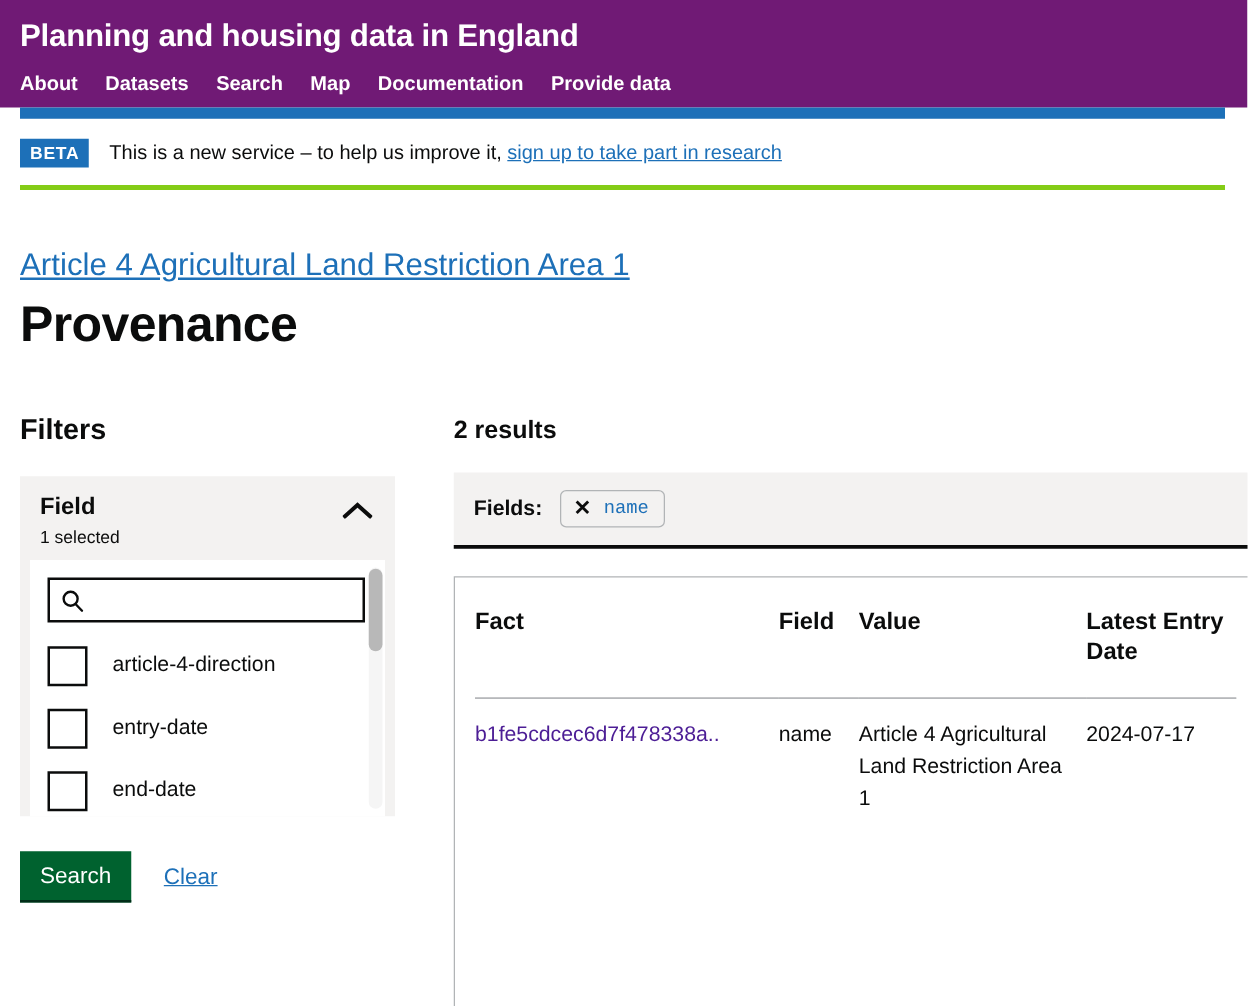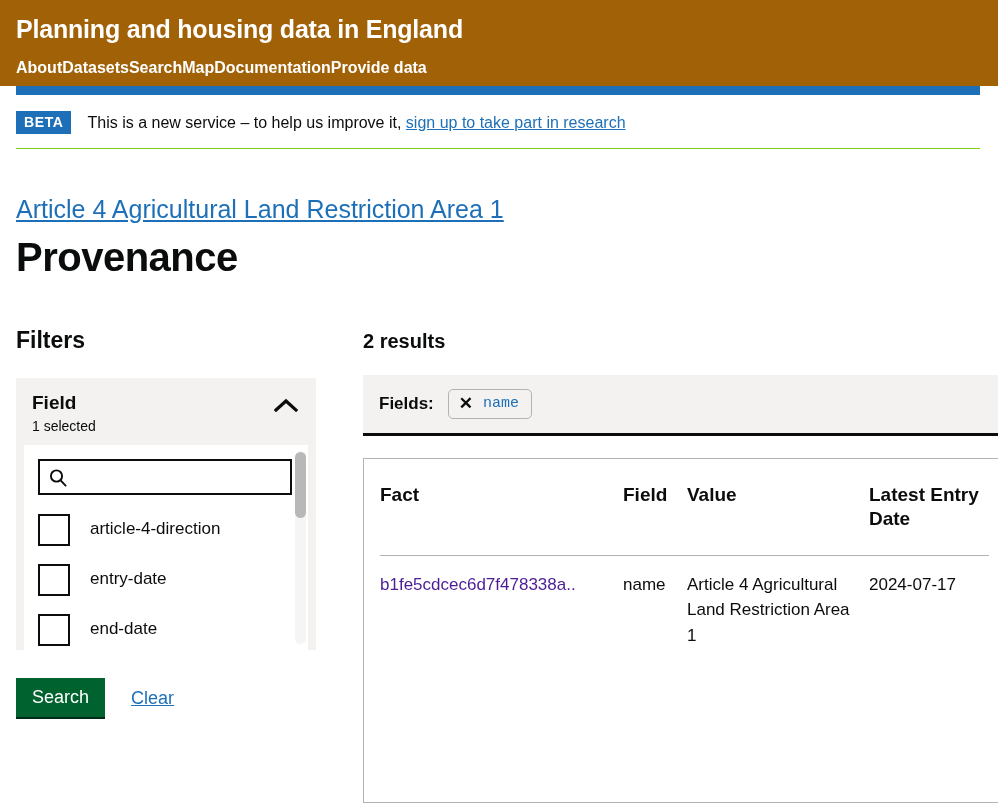--- a/index.html
+++ b/index.html
@@ -10,54 +10,55 @@
     width: 998px;
     height: 805px;
     background: #ffffff;
     font-family: "Liberation Sans", sans-serif;
     color: #0b0c0c;
     overflow: hidden;
   }
 
   
   .site-header {
-    background: #a16207;
+    background: #701a75;
     padding: 10px 16px 0 16px;
     height: 86px;
   }
   .site-title {
     color: #ffffff;
     font-size: 25px;
     font-weight: bold;
     line-height: 1.2;
     margin: 4px 0 0 0;
     letter-spacing: -0.2px;
   }
   .nav {
     display: flex;
+    gap: 22px;
     margin-top: 14px;
   }
   .nav a {
     color: #ffffff;
     font-size: 16px;
     font-weight: bold;
     text-decoration: none;
     line-height: 1.2;
   }
   .blue-bar {
     height: 9px;
     background: #1d70b8;
     margin: 0 18px 0 16px;
   }
 
   
   .phase-banner {
     margin: 0 18px 0 16px;
     padding: 16px 0 14px 0;
-    border-bottom: 1px solid #84cc16;
+    border-bottom: 4px solid #84cc16;
     display: flex;
     align-items: center;
   }
   .phase-tag {
     background: #1d70b8;
     color: #ffffff;
     font-size: 14px;
     font-weight: bold;
     letter-spacing: 0.6px;
     padding: 3px 8px 4px 8px;

